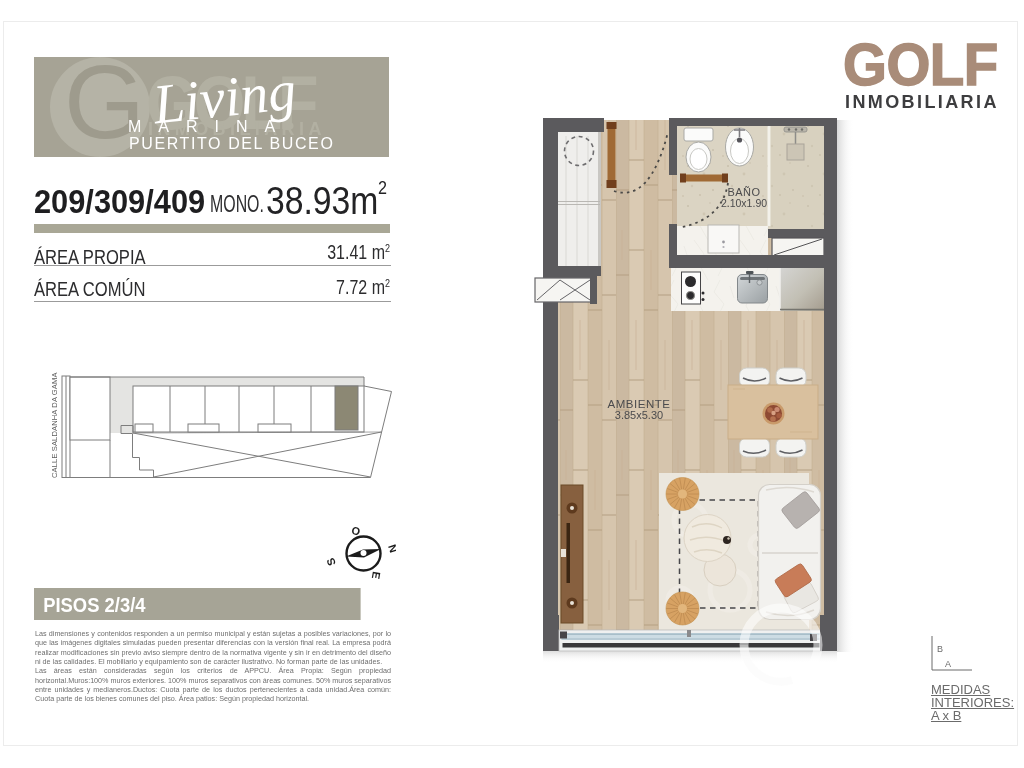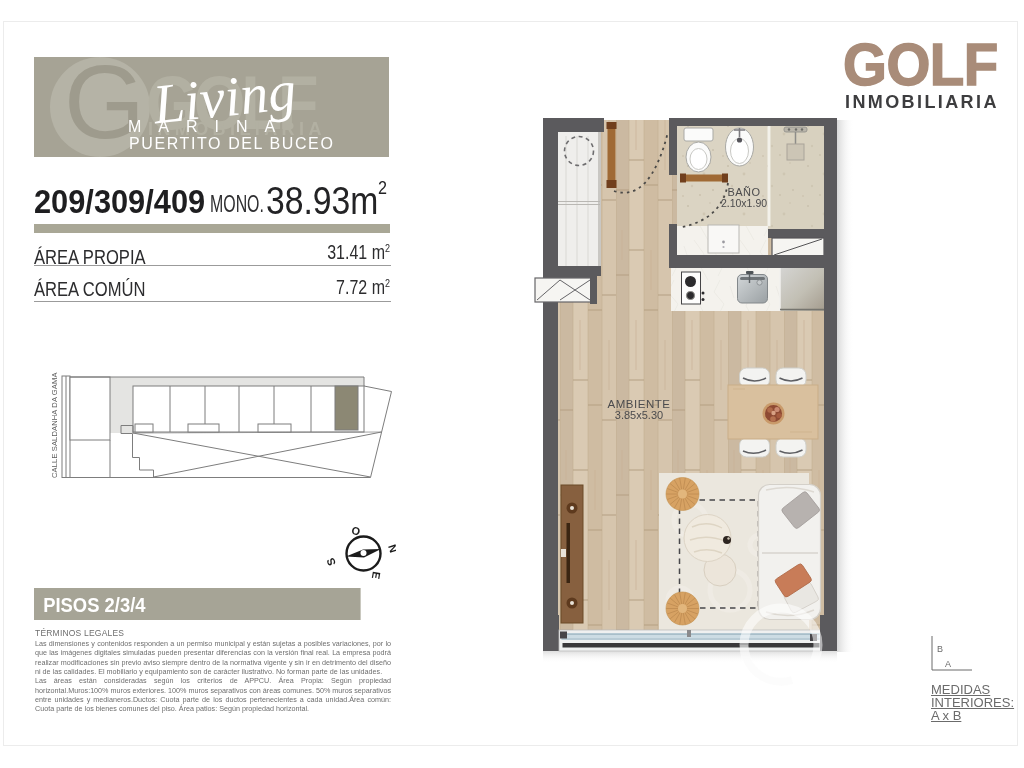--- a/index.html
+++ b/index.html
@@ -99,21 +99,20 @@
     <text x="0" y="0" transform="translate(351,534) rotate(10)" font-size="11" font-weight="700" fill="#1b1b1b" font-family="Liberation Sans, sans-serif">O</text>
     <text x="0" y="0" transform="translate(388,546) rotate(72)" font-size="11" font-weight="700" fill="#1b1b1b" font-family="Liberation Sans, sans-serif">N</text>
     <text x="0" y="0" transform="translate(336,564) rotate(-110)" font-size="11" font-weight="700" fill="#1b1b1b" font-family="Liberation Sans, sans-serif">S</text>
     <text x="0" y="0" transform="translate(373,571) rotate(100)" font-size="11" font-weight="700" fill="#1b1b1b" font-family="Liberation Sans, sans-serif">E</text>
   </g>
 </svg>
 
 <div class="abs" style="left:34px;top:588px;width:355px;height:32px;background:#a6a496;color:#ffffff;font-size:20px;font-weight:700;line-height:35px;padding-left:10px;box-sizing:border-box;letter-spacing:0px;transform:scaleX(0.92);transform-origin:left top;">PISOS 2/3/4</div>
 
 <div class="abs" style="left:35px;top:628px;width:356px;color:#6e6e6e;">
-  <div style="font-size:8.5px;letter-spacing:0.2px;">TÉRMINOS LEGALES</div>
   <div style="font-size:7.2px;line-height:9.35px;text-align:justify;margin-top:1px;">Las dimensiones y contenidos responden a un permiso municipal y están sujetas a posibles variaciones, por lo que las imágenes digitales simuladas pueden presentar diferencias con la versión final real. La empresa podrá realizar modificaciones sin previo aviso siempre dentro de la normativa vigente y sin ir en detrimento del diseño ni de las calidades. El mobiliario y equipamiento son de carácter ilustrativo. No forman parte de las unidades.</div>
   <div style="font-size:7.2px;line-height:9.35px;text-align:justify;">Las áreas están consideradas según los criterios de APPCU. Área Propia: Según propiedad horizontal.Muros:100% muros exteriores. 100% muros separativos con áreas comunes. 50% muros separativos entre unidades y medianeros.Ductos: Cuota parte de los ductos pertenecientes a cada unidad.Área común: Cuota parte de los bienes comunes del piso. Área patios: Según propiedad horizontal.</div>
 </div>
 
 <div class="abs" style="left:928px;top:632px;width:90px;color:#6b6b6b;">
   <svg width="60" height="40" style="position:absolute;left:0;top:0;" xmlns="http://www.w3.org/2000/svg">
     <path d="M4,4 L4,38 L44,38" stroke="#6b6b6b" stroke-width="1" fill="none"></path>
     <text x="9" y="20" font-size="9" fill="#6b6b6b">B</text>
     <text x="17" y="35" font-size="9" fill="#6b6b6b">A</text>
   </svg>

